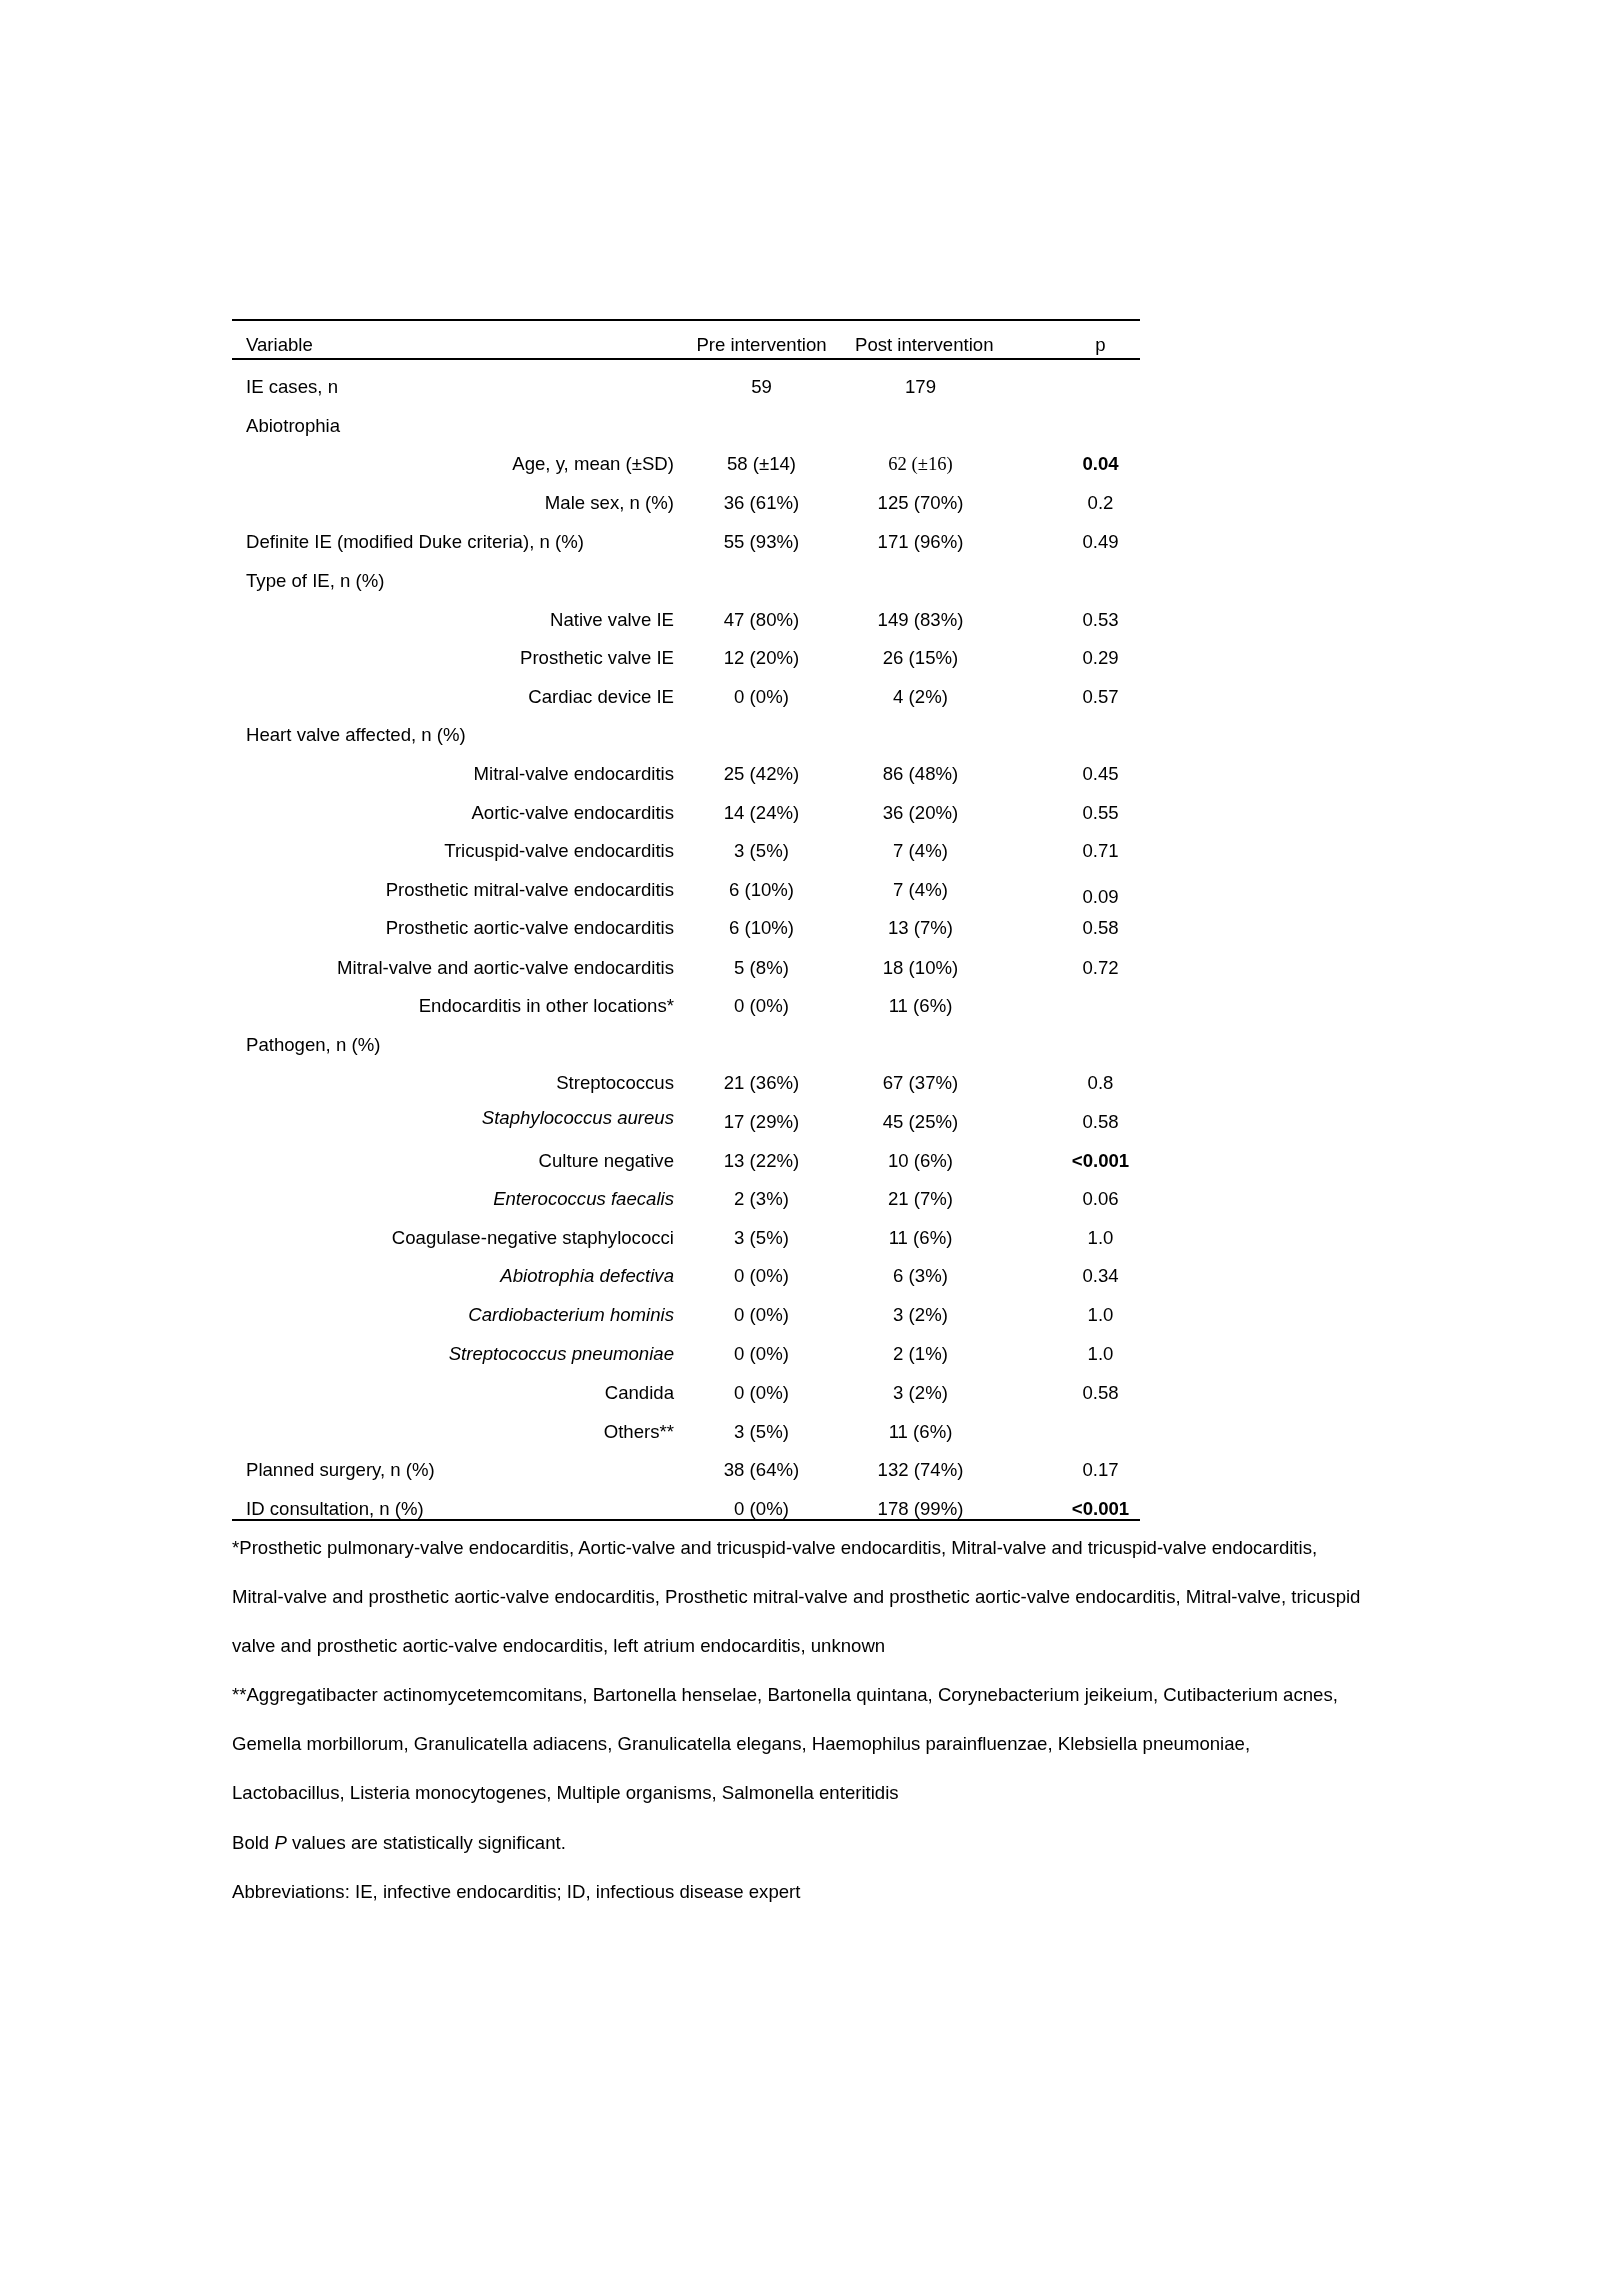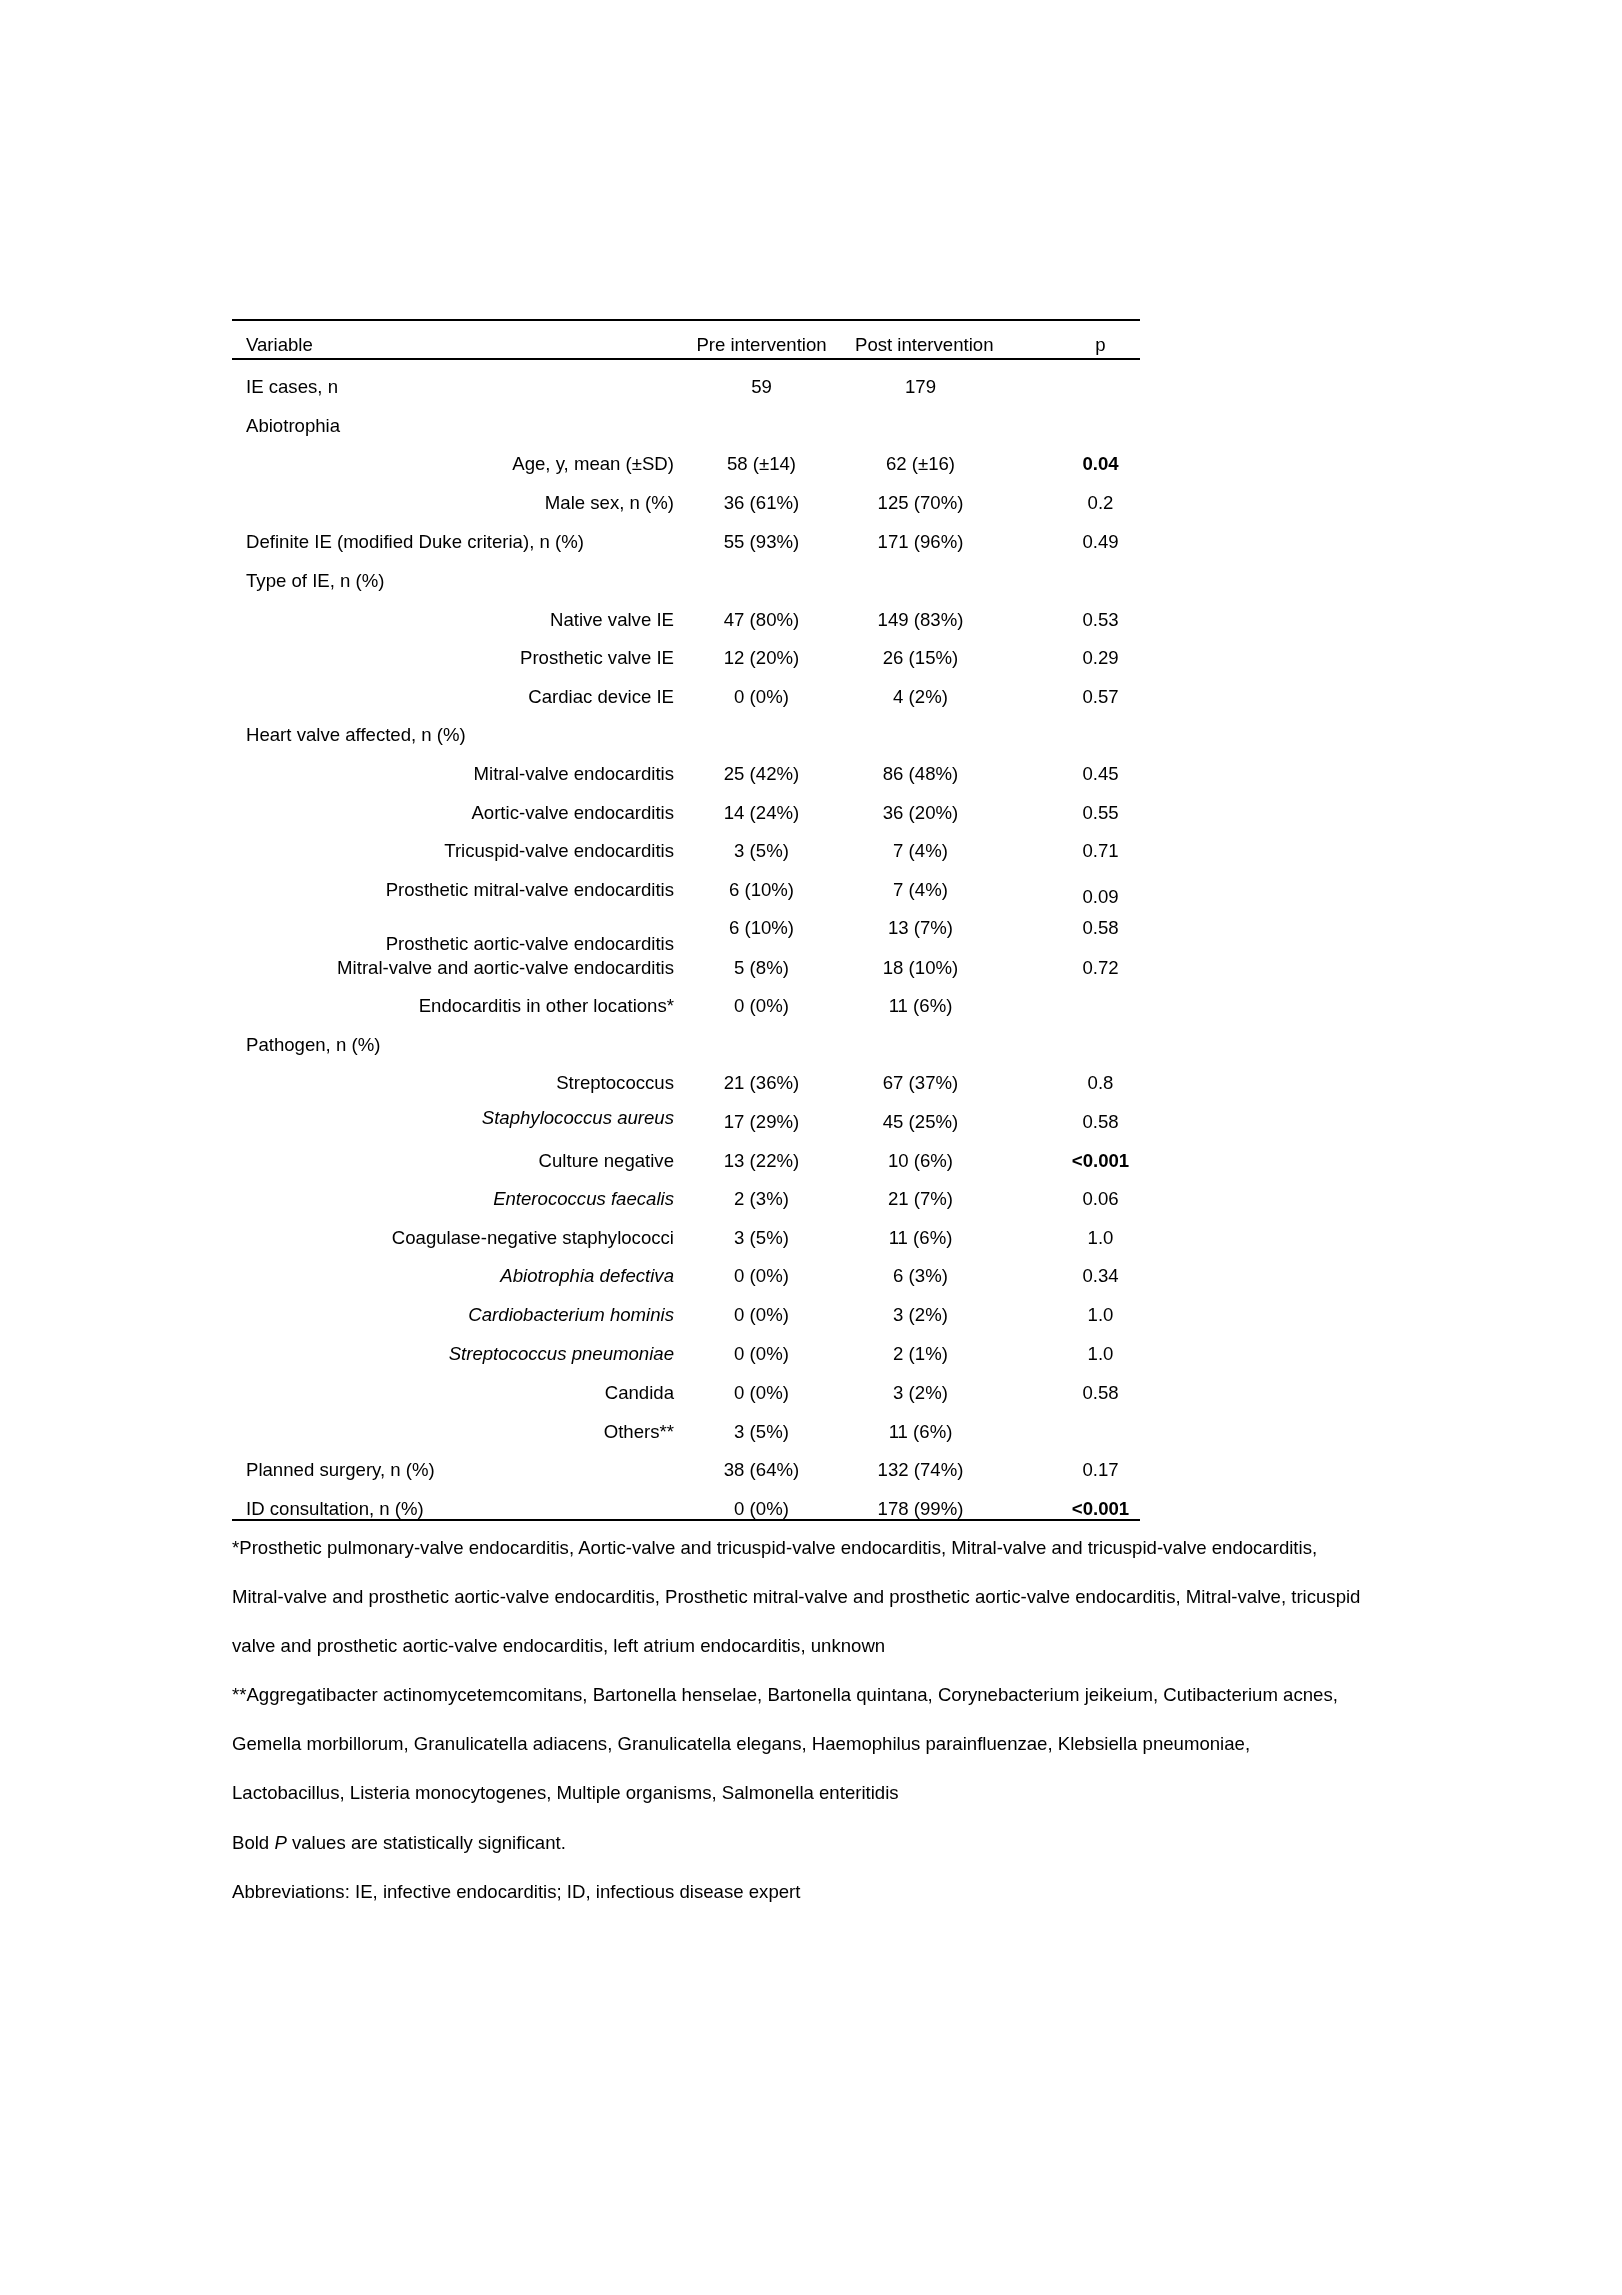--- a/index.html
+++ b/index.html
@@ -51,21 +51,21 @@
       </div>
       <div class="row" style="top: 417px;">
         <div class="cell col-label-left" style="top: 0px;">Abiotrophia</div>
         <div class="cell col-pre" style="top: 0px;"></div>
         <div class="cell col-post" style="top: 0px;"></div>
         <div class="cell col-p" style="top: 0px;"></div>
       </div>
       <div class="row" style="top: 455px;">
         <div class="cell col-label-right" style="top: 0px;">Age, y, mean (±SD)</div>
         <div class="cell col-pre" style="top: 0px;">58 (±14)</div>
-        <div class="cell col-post" style="top: 0px;">62 (±16)</div>
+        <div class="cell col-post" style="top: 0px; font-family: Liberation Serif, serif;">62 (±16)</div>
         <div class="cell col-p bold" style="top: 0px;">0.04</div>
       </div>
       <div class="row" style="top: 494px;">
         <div class="cell col-label-right" style="top: 0px;">Male sex, n (%)</div>
         <div class="cell col-pre" style="top: 0px;">36 (61%)</div>
         <div class="cell col-post" style="top: 0px;">125 (70%)</div>
         <div class="cell col-p" style="top: 0px;">0.2</div>
       </div>
       <div class="row" style="top: 533px;">
         <div class="cell col-label-left" style="top: 0px;">Definite IE (modified Duke criteria), n (%)</div>
@@ -121,21 +121,21 @@
         <div class="cell col-post" style="top: 0px;">7 (4%)</div>
         <div class="cell col-p" style="top: 0px;">0.71</div>
       </div>
       <div class="row" style="top: 881px;">
         <div class="cell col-label-right" style="top: 0px;">Prosthetic mitral-valve endocarditis</div>
         <div class="cell col-pre" style="top: 0px;">6 (10%)</div>
         <div class="cell col-post" style="top: 0px;">7 (4%)</div>
         <div class="cell col-p" style="top: 7px; text-align: center;">0.09</div>
       </div>
       <div class="row" style="top: 919px;">
-        <div class="cell col-label-right" style="top: 16px; margin-left: 20px;">Prosthetic aortic-valve endocarditis</div>
+        <div class="cell col-label-right" style="top: 0px; margin-left: 20px;">Prosthetic aortic-valve endocarditis</div>
         <div class="cell col-pre" style="top: 0px;">6 (10%)</div>
         <div class="cell col-post" style="top: 0px;">13 (7%)</div>
         <div class="cell col-p" style="top: 0px;">0.58</div>
       </div>
       <div class="row" style="top: 959px;">
         <div class="cell col-label-right" style="top: 0px;">Mitral-valve and aortic-valve endocarditis</div>
         <div class="cell col-pre" style="top: 0px;">5 (8%)</div>
         <div class="cell col-post" style="top: 0px;">18 (10%)</div>
         <div class="cell col-p" style="top: 0px;">0.72</div>
       </div>

